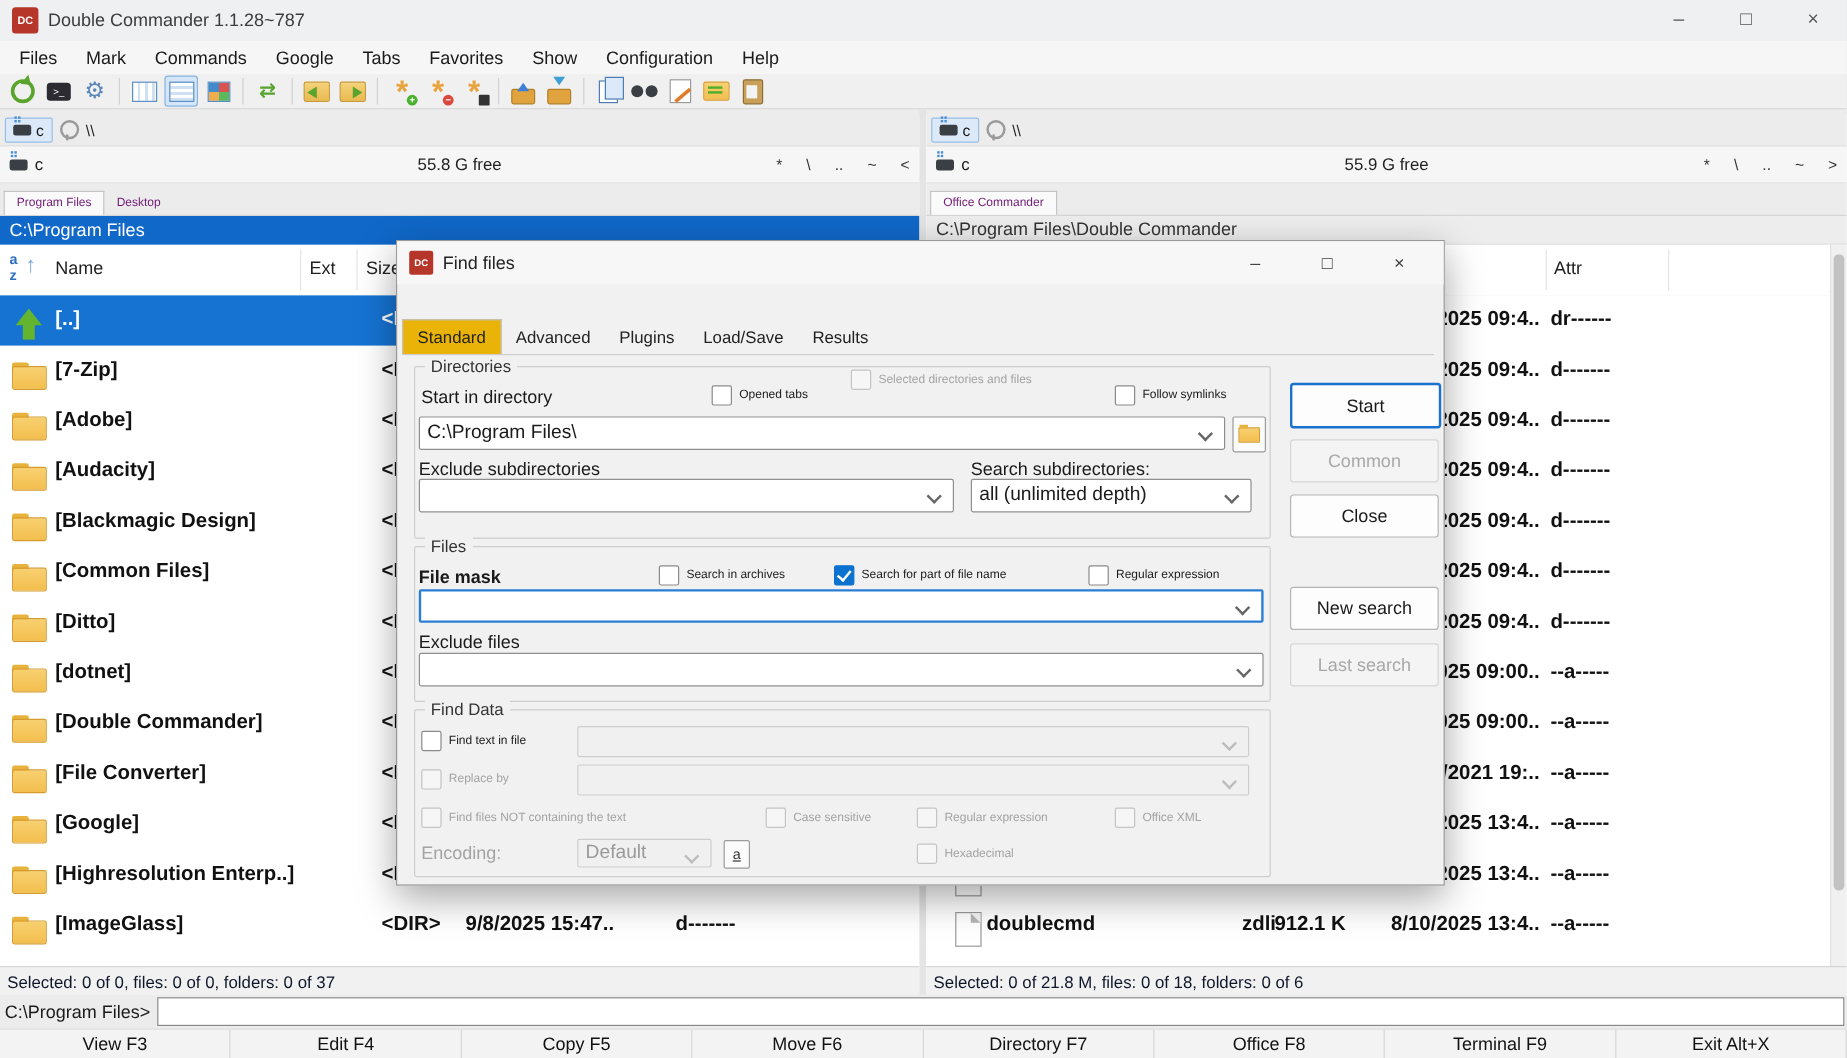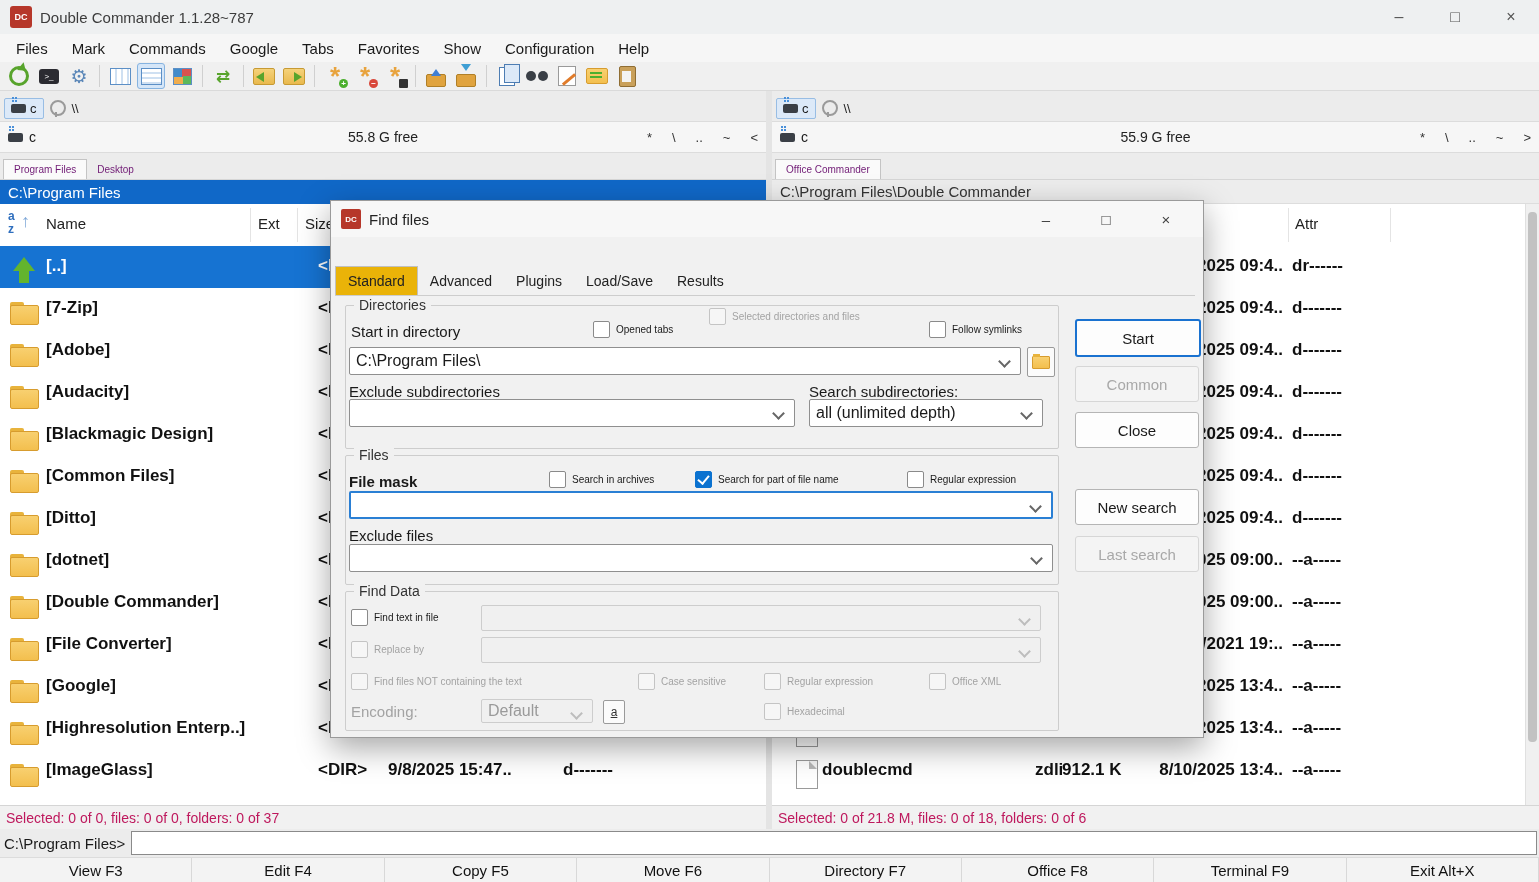--- a/index.html
+++ b/index.html
@@ -98,21 +98,21 @@
   .panel.left .rname{left:46px}
   .panel.left .rsize{left:318px}
   .panel.left .rdate{left:388px}
   .panel.left .rattr{left:563px}
   .panel.right .rname{left:50px}
   .panel.right .rext{left:263px}
   .panel.right .rsize{left:290px;width:54px;text-align:right}
   .panel.right .rdate{left:350px;width:161px;text-align:right}
   .panel.right .rattr{left:520px}
   .pstatus{left:0;top:710px;width:100%;height:24px;background:#f1f1f1;border-top:1px solid #d5d5d5;
-           font-size:14px;display:flex;align-items:center;padding-left:6px;box-sizing:border-box;color:#be185d}
+           font-size:14px;display:flex;align-items:center;padding-left:6px;box-sizing:border-box;color:#0f172a}
   .vsb{position:absolute;right:0;top:109px;width:13px;height:601px;background:#f0f0f0;border-left:1px solid #e0e0e0}
   .vsb .thumb{position:absolute;left:2px;top:8px;width:9px;height:530px;background:#c2c2c2;border-radius:4px}
   
   .cmdline{left:0;top:829px;width:1539px;height:28px;background:#ececec;display:flex;align-items:center;font-size:15px}
   .cmdprompt{padding:0 6px 0 4px;white-space:nowrap}
   .cmdinput{flex:1;height:22px;margin-right:2px;background:#fff;border:1px solid #8a8a8a;font-size:15px;padding:0 4px}
   .fkeys{left:0;top:857px;width:1539px;height:25px;background:#f3f3f3;border-top:1px solid #dcdcdc;display:flex}
   .fkey{flex:1;display:flex;align-items:center;justify-content:center;font-size:15px;border-right:1px solid #d8d8d8;color:#111}
   
   .dlg{left:330px;top:200px;width:872px;height:536px;background:#f1f1f1;border:1px solid #9a9a9a;

